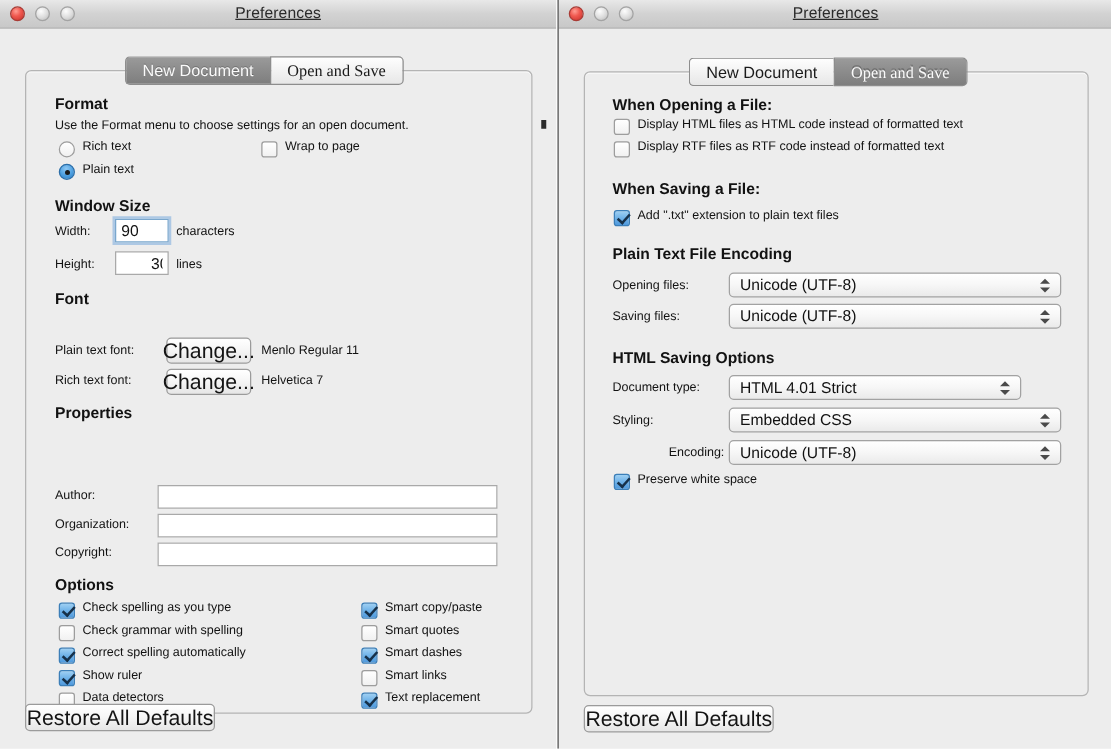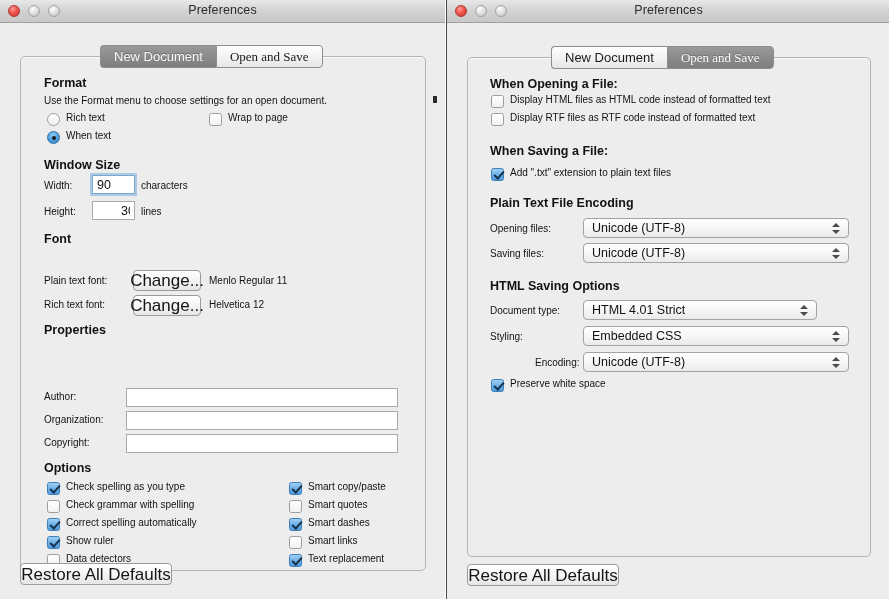--- a/index.html
+++ b/index.html
@@ -40,20 +40,21 @@
     border-bottom: 1px solid #a0a0a0;
   }
   .titlebar-title {
     position: absolute;
     left: 0; right: 0; top: 3px;
     text-align: center;
     font-size: 12.5px;
     color: #2b2b2b;
     font-weight: 400;
     letter-spacing: 0.1px;
+    text-decoration: underline;
   }
   .traffic {
     position: absolute;
     top: 5px;
     left: 8px;
     display: flex;
     gap: 8px;
   }
   .light {
     width: 12px; height: 12px;
@@ -275,21 +276,21 @@
         <div class="tab last">Open and Save</div>
       </div>
 
       <div class="sec-title" style="left:44px; top:53px;">Format</div>
       <div class="txt" style="left:44px; top:72px;">Use the Format menu to choose settings for an open document.</div>
 
       <div class="radio" style="left:47px; top:90px;"></div>
       <div class="txt" style="left:66px; top:89px;">Rich text</div>
 
       <div class="radio on" style="left:47px; top:108px;"></div>
-      <div class="txt" style="left:66px; top:107px;">When text</div>
+      <div class="txt" style="left:66px; top:107px;">Plain text</div>
 
       <div class="cbox" style="left:209px; top:90px;"></div>
       <div class="txt" style="left:228px; top:89px;">Wrap to page</div>
 
       <div class="sec-title" style="left:44px; top:135px;">Window Size</div>
       <div class="txt" style="left:44px; top:157px;">Width:</div>
       <input class="field focused" style="left: 92px; top: 152px; width: 43px; height: 19px;" value="90">
       <div class="txt" style="left:141px; top:157px;">characters</div>
 
       <div class="txt" style="left:44px; top:183px;">Height:</div>
@@ -297,21 +298,21 @@
       <div class="txt" style="left:141px; top:183px;">lines</div>
 
       <div class="sec-title" style="left:44px; top:209px;">Font</div>
 
       <div class="txt" style="left:44px; top:252px;">Plain text font:</div>
       <div class="btn" style="left:133px; top:247px; width:68px; height:21px;">Change...</div>
       <div class="txt" style="left:209px; top:252px;">Menlo Regular 11</div>
 
       <div class="txt" style="left:44px; top:276px;">Rich text font:</div>
       <div class="btn" style="left:133px; top:272px; width:68px; height:21px;">Change...</div>
-      <div class="txt" style="left:209px; top:276px;">Helvetica 12</div>
+      <div class="txt" style="left:209px; top:276px;">Helvetica 7</div>
 
       <div class="sec-title" style="left:44px; top:300px;">Properties</div>
 
       <div class="txt" style="left:44px; top:368px;">Author:</div>
       <input class="field" style="left: 126px; top: 365px; width: 272px; height: 19px;" value="">
 
       <div class="txt" style="left:44px; top:391px;">Organization:</div>
       <input class="field" style="left: 126px; top: 388px; width: 272px; height: 19px;" value="">
 
       <div class="txt" style="left:44px; top:414px;">Copyright:</div>

